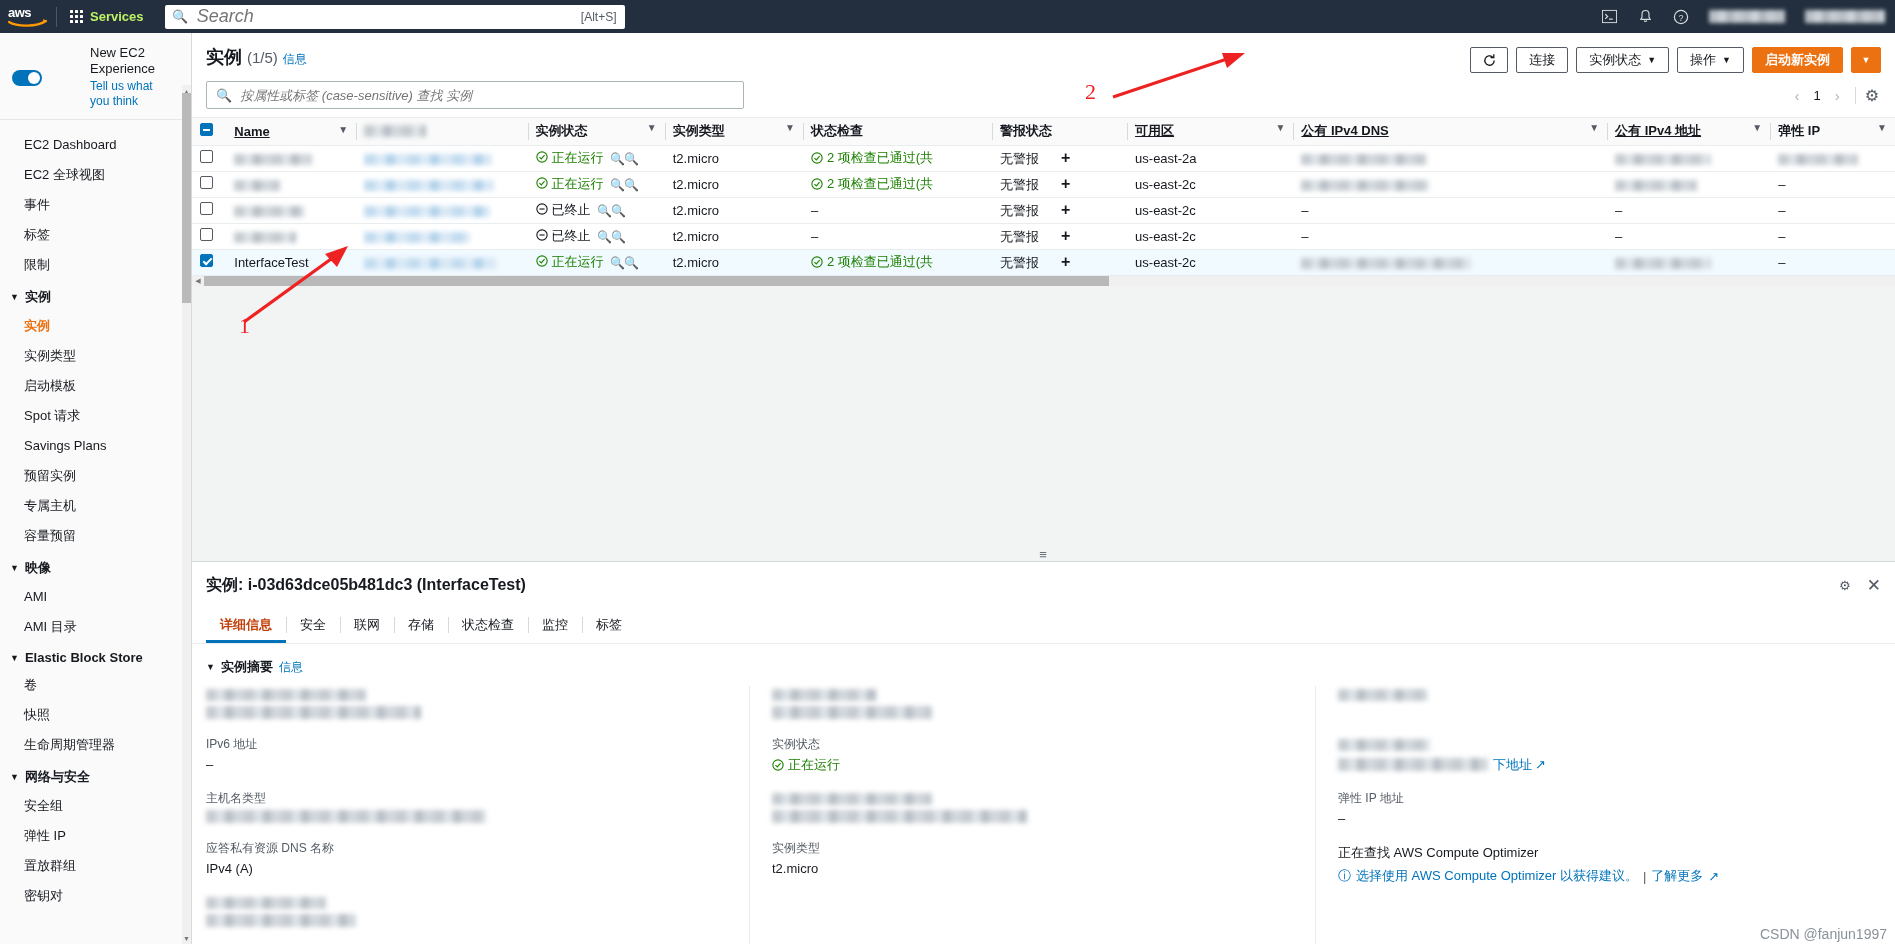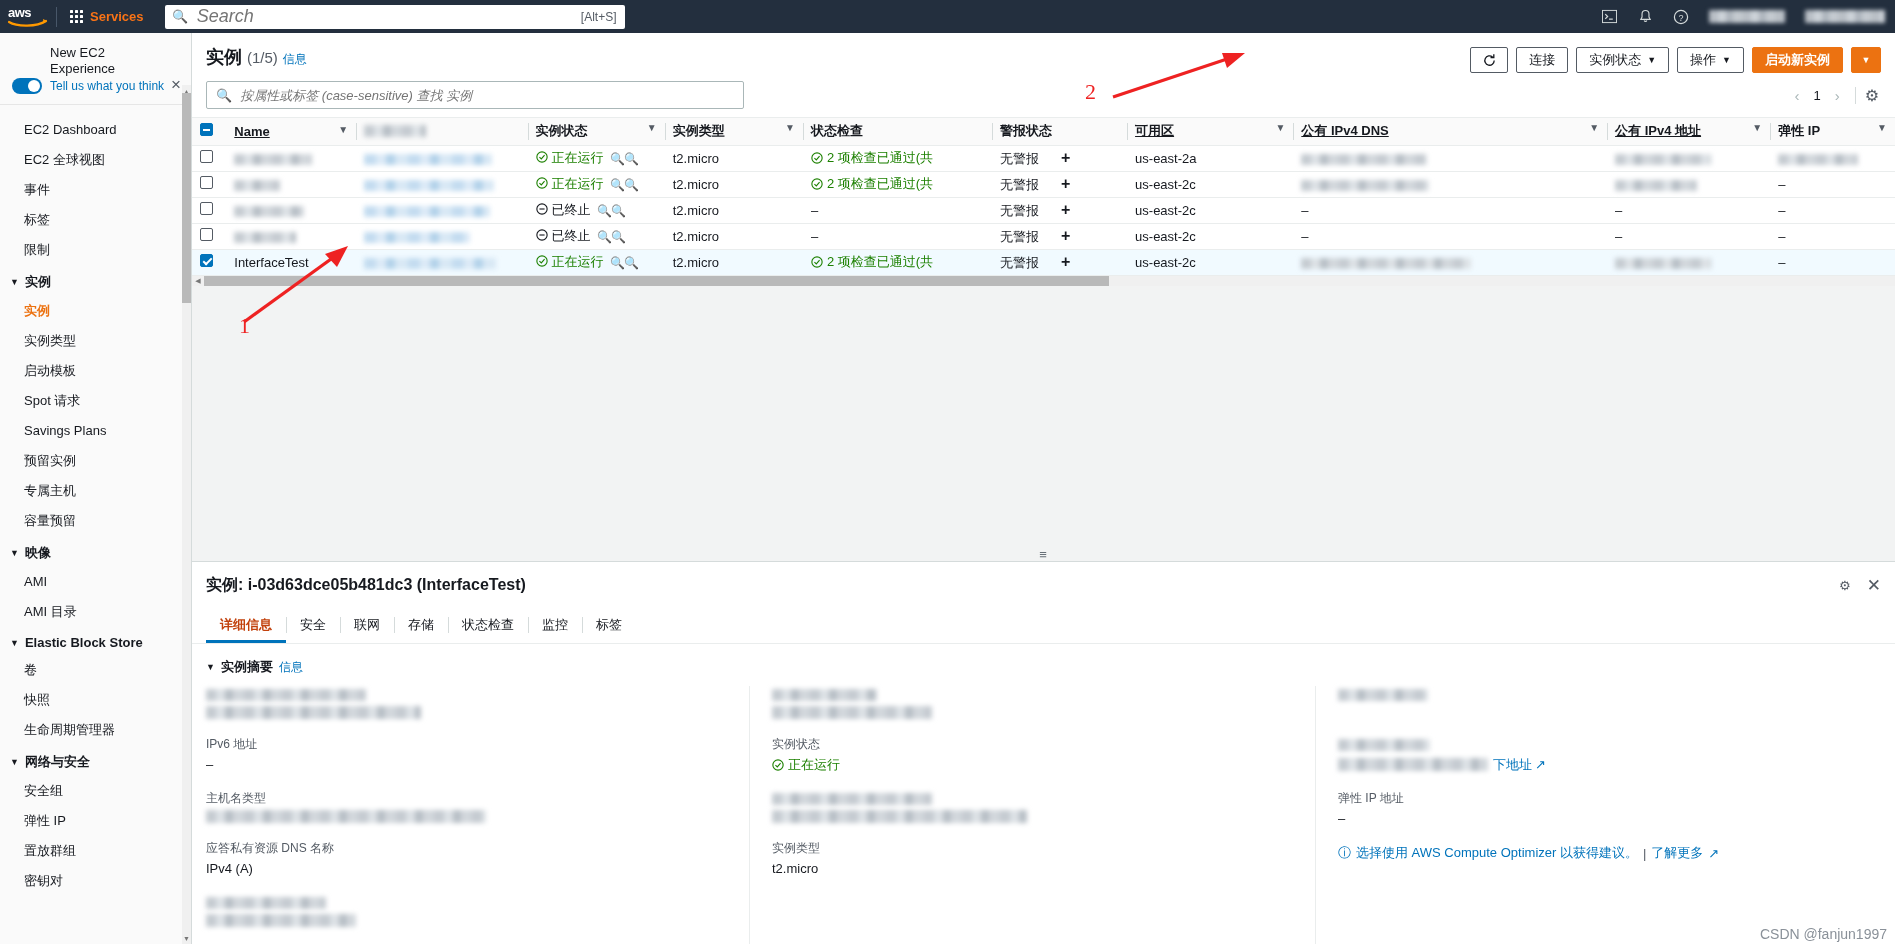--- a/index.html
+++ b/index.html
@@ -13,21 +13,21 @@
   
   #topnav {
     height: 33px; background: #232f3e; display: flex; align-items: center;
     position: relative; z-index: 50;
   }
   .aws-logo { width: 56px; display: flex; align-items: center; justify-content: center;
     color: #fca5a5; font-weight: bold; font-size: 15px; letter-spacing: -0.5px; }
   .aws-logo svg { display:block; }
   .nav-sep { width: 1px; height: 20px; background: #485769; }
   .services-btn { display: flex; align-items: center; gap: 7px; padding: 0 13px;
-    height: 33px; color: #f97316; font-size: 13px; font-weight: bold; cursor: pointer; }
+    height: 33px; color: #bef264; font-size: 13px; font-weight: bold; cursor: pointer; }
   .grid-icon { display: grid; grid-template-columns: repeat(3, 3px);
     grid-template-rows: repeat(3, 3px); gap: 2px; }
   .grid-icon i { display: block; width: 3px; height: 3px; background: #fff; border-radius: 0.5px; }
   .searchbar { flex: 0 0 460px; margin-left: 8px; height: 24px; background: #fff;
     display: flex; align-items: center; padding: 0 8px; border-radius: 2px;
     position: relative; }
   .searchbar .sicon { color: #444; font-size: 13px; margin-right: 8px; }
   .searchbar input { border: none; outline: none; flex: 1; font-size: 18px;
     font-style: italic; color: #ef4444; font-family: inherit; background: transparent; }
   .searchbar .kbd { font-size: 12px; color: #545b64; font-style: normal; }
@@ -37,22 +37,22 @@
   .blur-chip { height: 13px; border-radius: 1px; margin: 0 10px;
     background: repeating-linear-gradient(90deg,#b9bfc6 0 9px,#cdd3d9 9px 17px,#aeb5bd 17px 24px,#c4cad0 24px 33px);
     filter: blur(2.2px); }
 
   
   #main { display: flex; height: 911px; }
 
   
   #sidebar { width: 192px; background: #fafafa; border-right: 1px solid #d5dbdb;
     position: relative; overflow: hidden; }
-  .new-exp { display: flex; align-items: flex-end; padding: 12px 10px 10px 12px;
-    border-bottom: 1px solid #e6e6e6; }
+  .new-exp { display: flex; align-items: center; padding: 12px 10px 10px 12px;
+    border-bottom: 1px solid #e6e6e6; gap: 40px; }
   .toggle-pill { width: 30px; height: 16px; border-radius: 8px; background: #0073bb;
     position: relative; flex: 0 0 auto; margin-top: 2px; }
   .toggle-pill::after { content:""; position:absolute; right:2px; top:2px; width:12px;
     height:12px; border-radius:50%; background:#fff; }
   .new-exp-text { margin-left: 8px; flex: 1; }
   .new-exp-title { font-size: 13px; color: #16191f; line-height: 16px; }
   .new-exp-sub { font-size: 12px; color: #0073bb; margin-top: 2px; line-height: 15px; }
   .new-exp-close { color: #545b64; font-size: 17px; cursor: pointer; padding-left: 4px;
     line-height: 18px; }
   .nav-list { padding: 10px 0 0 0; }
@@ -665,20 +665,21 @@
                   </span>
                 </div>
               </div>
               <div class="field">
                 <div class="fkey">弹性 IP 地址</div>
                 <div class="fval">
                   <span>–</span>
                 </div>
               </div>
               <div>
+                <div class="optimizer-note">正在查找 AWS Compute Optimizer</div>
                 <div class="optimizer-row">
                   <span class="ic">ⓘ</span>
                   <a href="#">选择使用 AWS Compute Optimizer 以获得建议。</a>
                   <span style="color:#545b64">|</span>
                   <a href="#">了解更多</a>
                   <span class="ext-link">↗</span>
                 </div>
               </div>
             </div>
           </div>

